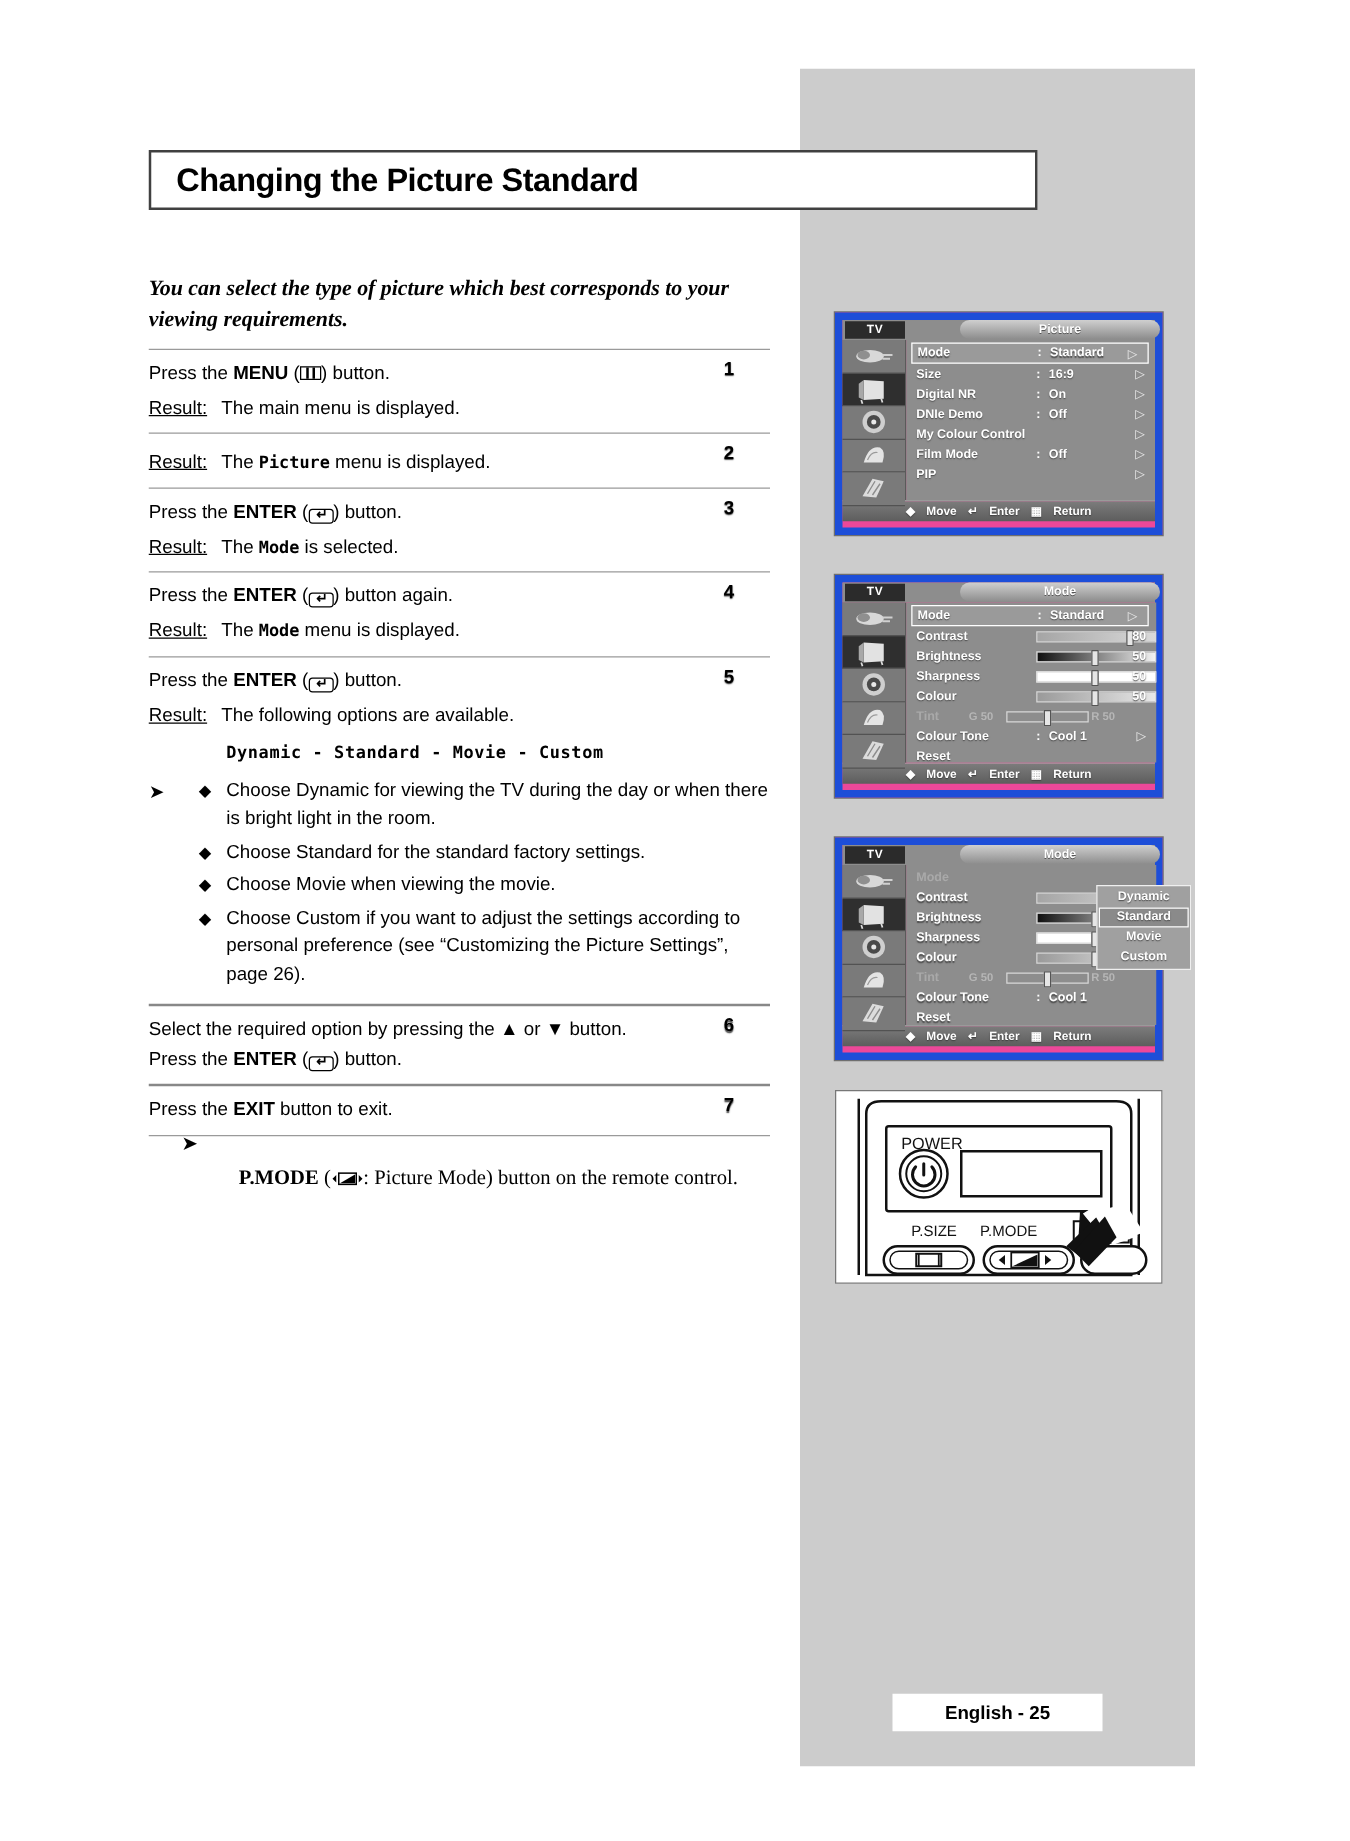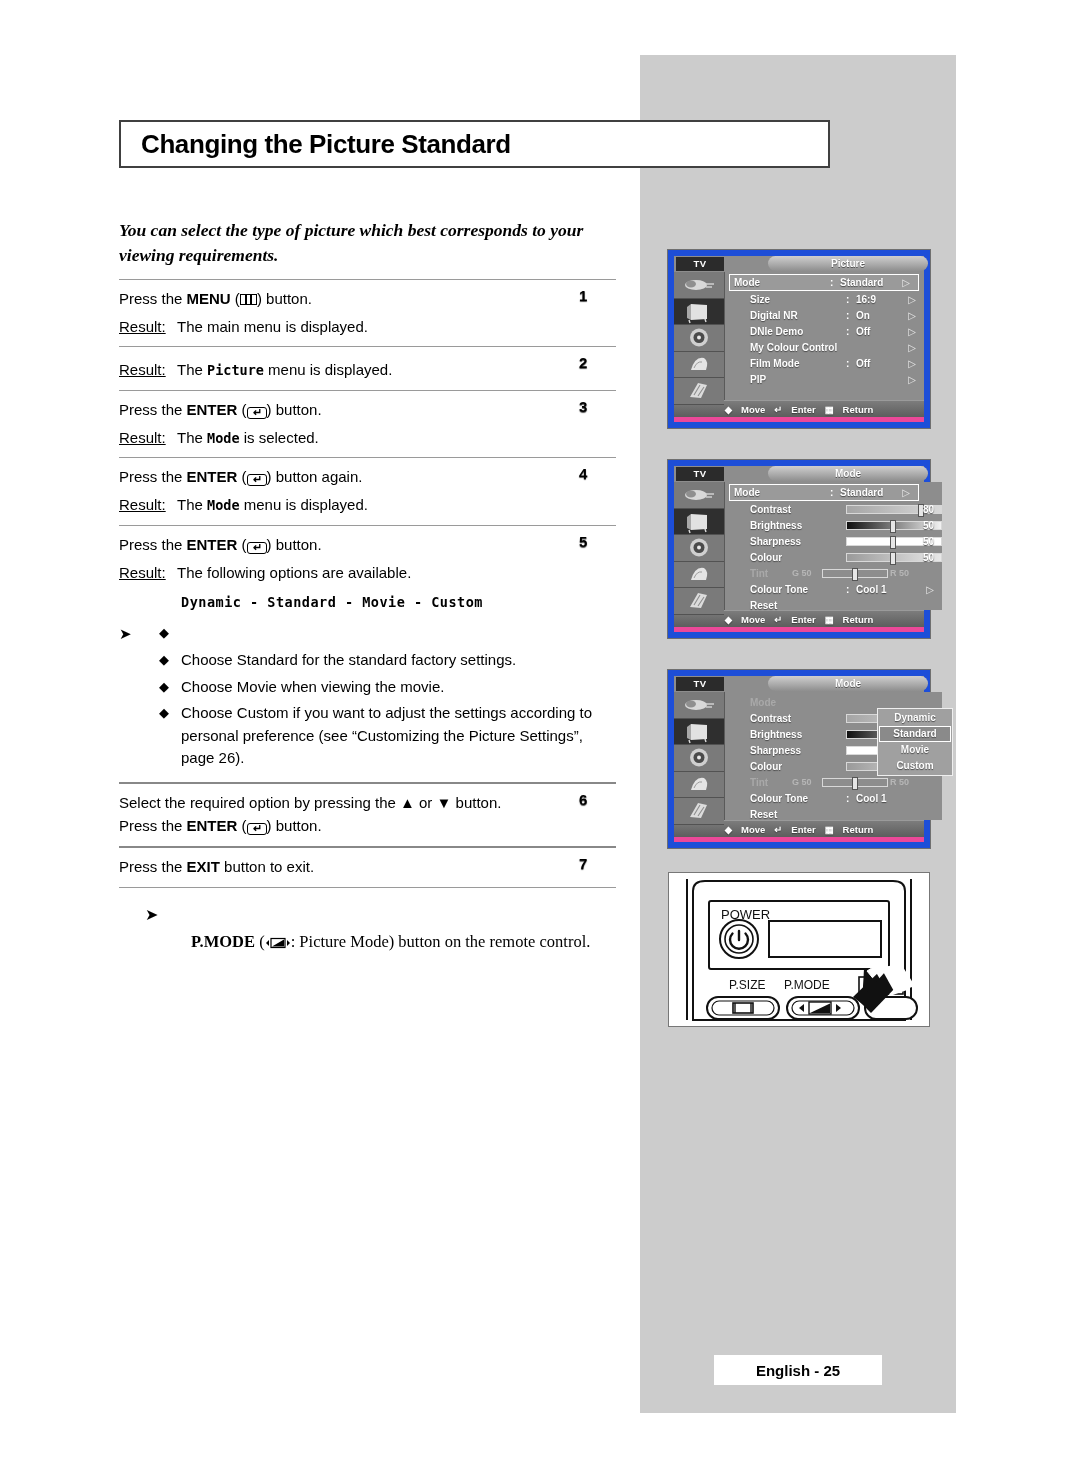--- a/index.html
+++ b/index.html
@@ -112,21 +112,21 @@
     width:50px;flex:0 0 50px;background:#6c6c6c;display:flex;flex-direction:column;
     border-right:1px solid #5a5a5a;
   }
   .osd-ic{
     height:25.6px;border-bottom:1px solid #525252;position:relative;
     background:#7a7a7a;
   }
   .osd-ic.sel{background:#2f2f2f;}
   .osd-main{flex:1;position:relative;background:#8d8d8d;padding-top:2px;}
 
-  .row{height:16px;display:flex;align-items:center;padding-left:25px;position:relative;}
+  .row{height:16px;display:flex;align-items:center;padding-left:8px;position:relative;}
   .row .lbl{font-size:10px;font-weight:bold;color:#fff;width:96px;flex:0 0 96px;
      text-shadow:0 1px 1px #4a4a4a;}
   .row .colon{width:10px;flex:0 0 10px;font-size:10px;font-weight:bold;}
   .row .val{font-size:10px;font-weight:bold;flex:1;text-shadow:0 1px 1px #4a4a4a;}
   .row .arr{position:absolute;right:8px;font-size:10px;color:#e8e8e8;}
   .row.dim .lbl,.row.dim .val{color:#a9a9a9;text-shadow:none;}
   .row.hl{
     background:#9a9a9a;border:1.5px solid #ffffff;height:17px;margin-left:4px;
     width:190px;box-sizing:border-box;padding-left:4px;
   }
@@ -240,20 +240,21 @@
         <div class="result-row">
           <span class="result-lbl">Result:</span>
           <span class="result-txt">The following options are available.</span>
         </div>
         <div class="optline">Dynamic - Standard - Movie - Custom</div>
 
         <div class="bullets">
           <div class="blt">
             <span class="arrowcol">➤</span>
             <span class="dia">◆</span>
+            <span class="txt">Choose Dynamic for viewing the TV during the day or when there is bright light in the room.</span>
           </div>
           <div class="blt">
             <span class="arrowcol"></span>
             <span class="dia">◆</span>
             <span class="txt">Choose Standard for the standard factory settings.</span>
           </div>
           <div class="blt">
             <span class="arrowcol"></span>
             <span class="dia">◆</span>
             <span class="txt">Choose Movie when viewing the movie.</span>

